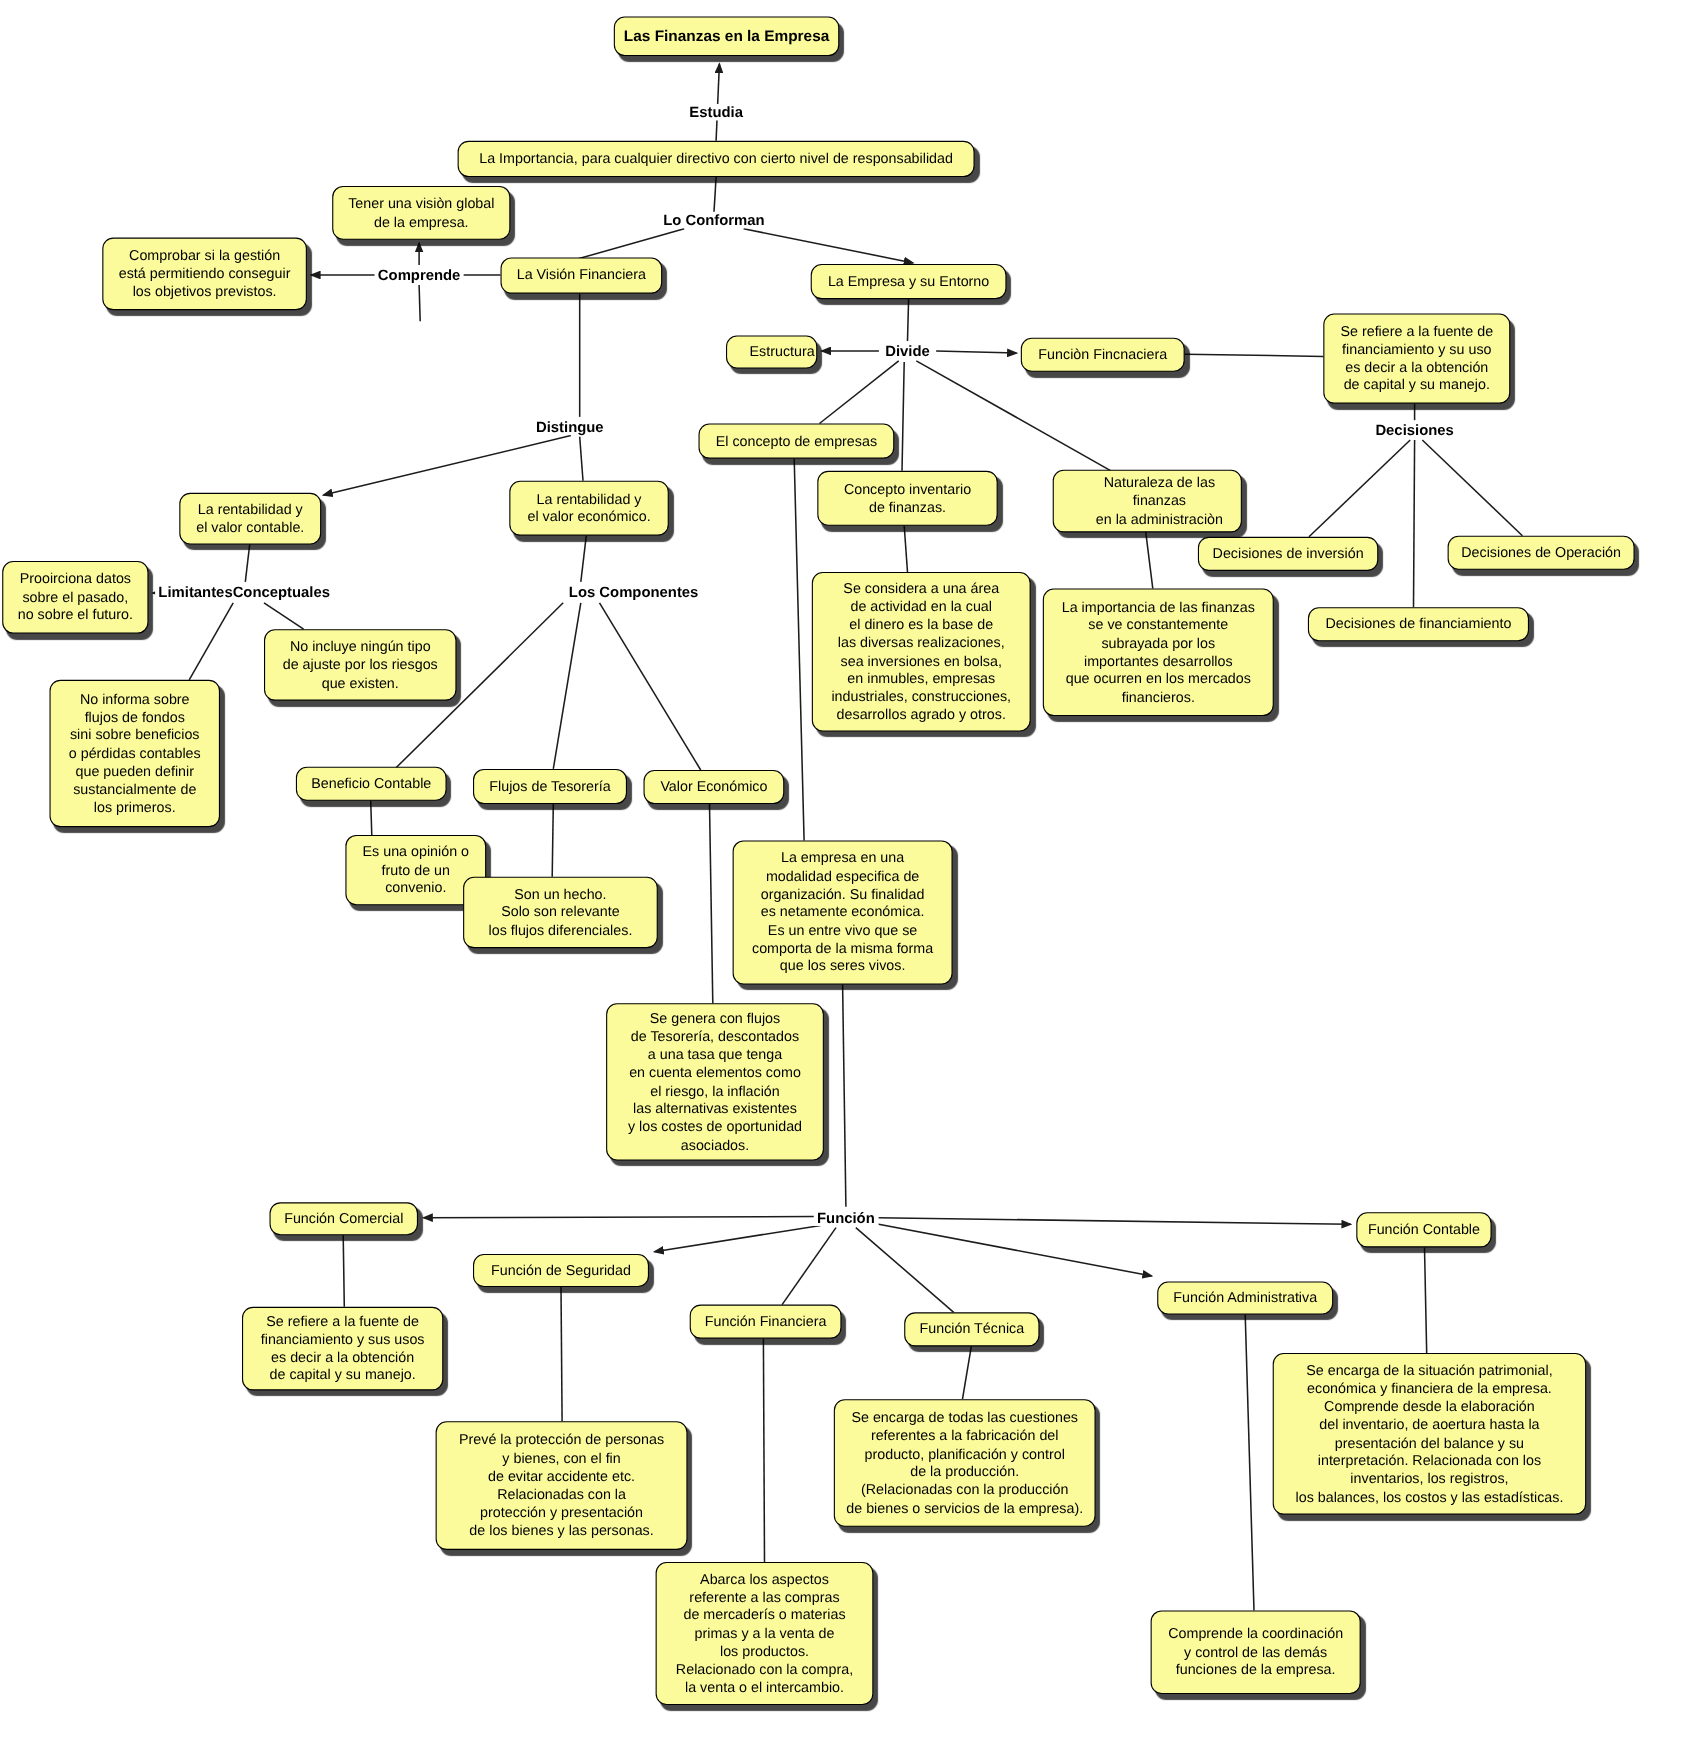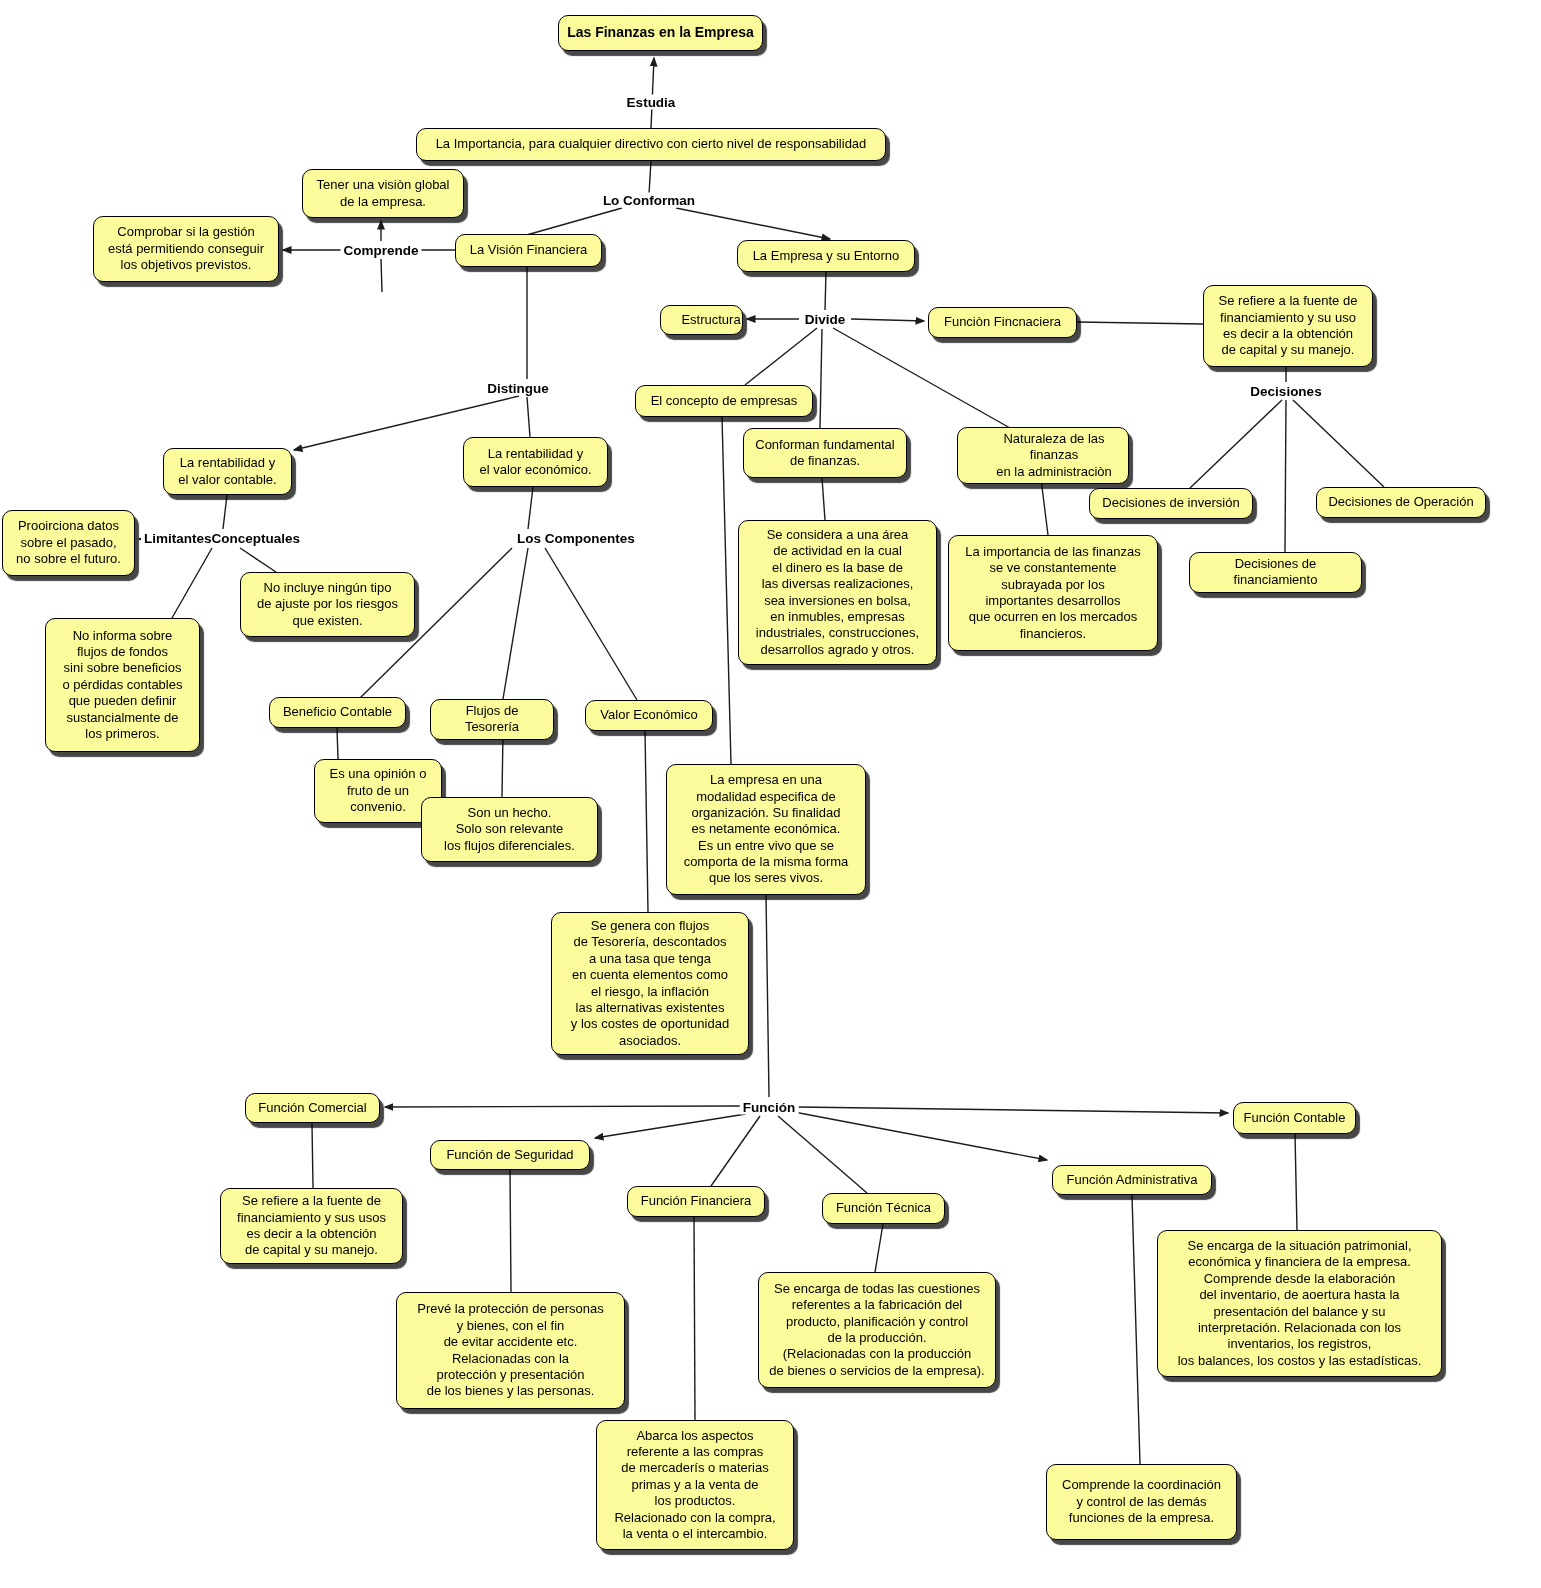--- a/index.html
+++ b/index.html
@@ -110,21 +110,21 @@
     <div class="node" style="left: 928px; top: 307px; width: 149px; min-height: 31px; background: rgb(251, 251, 155);">Funciòn Fincnaciera</div>
     <div class="node" style="left: 1203px; top: 285px; width: 170px; min-height: 82px; background: rgb(251, 251, 155);">Se refiere a la fuente de
 financiamiento y su uso
 es decir a la obtención
 de capital y su manejo.</div>
     <div class="node" style="left: 635px; top: 385px; width: 178px; min-height: 32px; background: rgb(251, 251, 155);">El concepto de empresas</div>
     <div class="node" style="left: 163px; top: 448px; width: 129px; min-height: 47px; background: rgb(251, 251, 155);">La rentabilidad y
 el valor contable.</div>
     <div class="node" style="left: 463px; top: 437px; width: 145px; min-height: 50px; background: rgb(251, 251, 155);">La rentabilidad y
 el valor económico.</div>
-    <div class="node" style="left: 743px; top: 428px; width: 164px; min-height: 50px; background: rgb(251, 251, 155);">Conforman fundamental
+    <div class="node" style="left: 743px; top: 428px; width: 164px; min-height: 50px; background: rgb(251, 251, 155);">Concepto inventario
 de finanzas.</div>
     <div class="node" style="left: 957px; top: 427px; width: 172px; min-height: 44px; background: rgb(251, 251, 155); padding-left: 28px;">Naturaleza de las finanzas
 en la administraciòn</div>
     <div class="node" style="left: 2px; top: 510px; width: 133px; min-height: 66px; background: rgb(251, 251, 155);">Prooirciona datos
 sobre el pasado,
 no sobre el futuro.</div>
     <div class="node" style="left: 240px; top: 572px; width: 175px; min-height: 65px; background: rgb(251, 251, 155);">No incluye ningún tipo
 de ajuste por los riesgos
 que existen.</div>
     <div class="node" style="left: 45px; top: 618px; width: 155px; min-height: 134px; background: rgb(251, 251, 155);">No informa sobre
@@ -142,21 +142,21 @@
 en inmubles, empresas
 industriales, construcciones,
 desarrollos agrado y otros.</div>
     <div class="node" style="left: 948px; top: 535px; width: 210px; min-height: 116px; background: rgb(251, 251, 155);">La importancia de las finanzas
 se ve constantemente
 subrayada por los
 importantes desarrollos
 que ocurren en los mercados
 financieros.</div>
     <div class="node" style="left: 269px; top: 697px; width: 137px; min-height: 31px; background: rgb(251, 251, 155);">Beneficio Contable</div>
-    <div class="node" style="left: 430px; top: 699px; width: 124px; min-height: 32px; background: rgb(251, 251, 155);">Flujos de Tesorería</div>
+    <div class="node" style="left: 430px; top: 699px; width: 140px; min-height: 32px; background: rgb(251, 251, 155);">Flujos de Tesorería</div>
     <div class="node" style="left: 585px; top: 700px; width: 128px; min-height: 31px; background: rgb(251, 251, 155);">Valor Económico</div>
     <div class="node" style="left: 266px; top: 759px; width: 128px; min-height: 64px; background: rgb(251, 251, 155); margin-left: 48px;">Es una opinión o
 fruto de un
 convenio.</div>
     <div class="node" style="left: 421px; top: 797px; width: 177px; min-height: 65px; background: rgb(251, 251, 155);">Son un hecho.
 Solo son relevante
 los flujos diferenciales.</div>
     <div class="node" style="left: 666px; top: 764px; width: 200px; min-height: 131px; background: rgb(251, 251, 155);">La empresa en una
 modalidad especifica de
 organización. Su finalidad
@@ -167,21 +167,21 @@
     <div class="node" style="left: 551px; top: 912px; width: 198px; min-height: 143px; background: rgb(251, 251, 155);">Se genera con flujos
 de Tesorería, descontados
 a una tasa que tenga
 en cuenta elementos como
 el riesgo, la inflación
 las alternativas existentes
 y los costes de oportunidad
 asociados.</div>
     <div class="node" style="left: 1089px; top: 488px; width: 164px; min-height: 31px; background: rgb(251, 251, 155);">Decisiones de inversión</div>
     <div class="node" style="left: 1316px; top: 487px; width: 170px; min-height: 31px; background: rgb(251, 251, 155);">Decisiones de Operación</div>
-    <div class="node" style="left: 1189px; top: 552px; width: 173px; min-height: 31px; background: rgb(251, 251, 155);">Decisiones de financiamiento</div>
+    <div class="node" style="left: 1189px; top: 552px; width: 201px; min-height: 31px; background: rgb(251, 251, 155);">Decisiones de financiamiento</div>
     <div class="node" style="left: 245px; top: 1093px; width: 135px; min-height: 30px; background: rgb(251, 251, 155);">Función Comercial</div>
     <div class="node" style="left: 430px; top: 1140px; width: 160px; min-height: 30px; background: rgb(251, 251, 155);">Función de Seguridad</div>
     <div class="node" style="left: 627px; top: 1186px; width: 138px; min-height: 31px; background: rgb(251, 251, 155);">Función Financiera</div>
     <div class="node" style="left: 822px; top: 1193px; width: 123px; min-height: 31px; background: rgb(251, 251, 155);">Función Técnica</div>
     <div class="node" style="left: 1052px; top: 1165px; width: 160px; min-height: 30px; background: rgb(251, 251, 155);">Función Administrativa</div>
     <div class="node" style="left: 1233px; top: 1102px; width: 123px; min-height: 32px; background: rgb(251, 251, 155);">Función Contable</div>
     <div class="node" style="left: 220px; top: 1188px; width: 183px; min-height: 76px; background: rgb(251, 251, 155);">Se refiere a la fuente de
 financiamiento y sus usos
 es decir a la obtención
 de capital y su manejo.</div>

